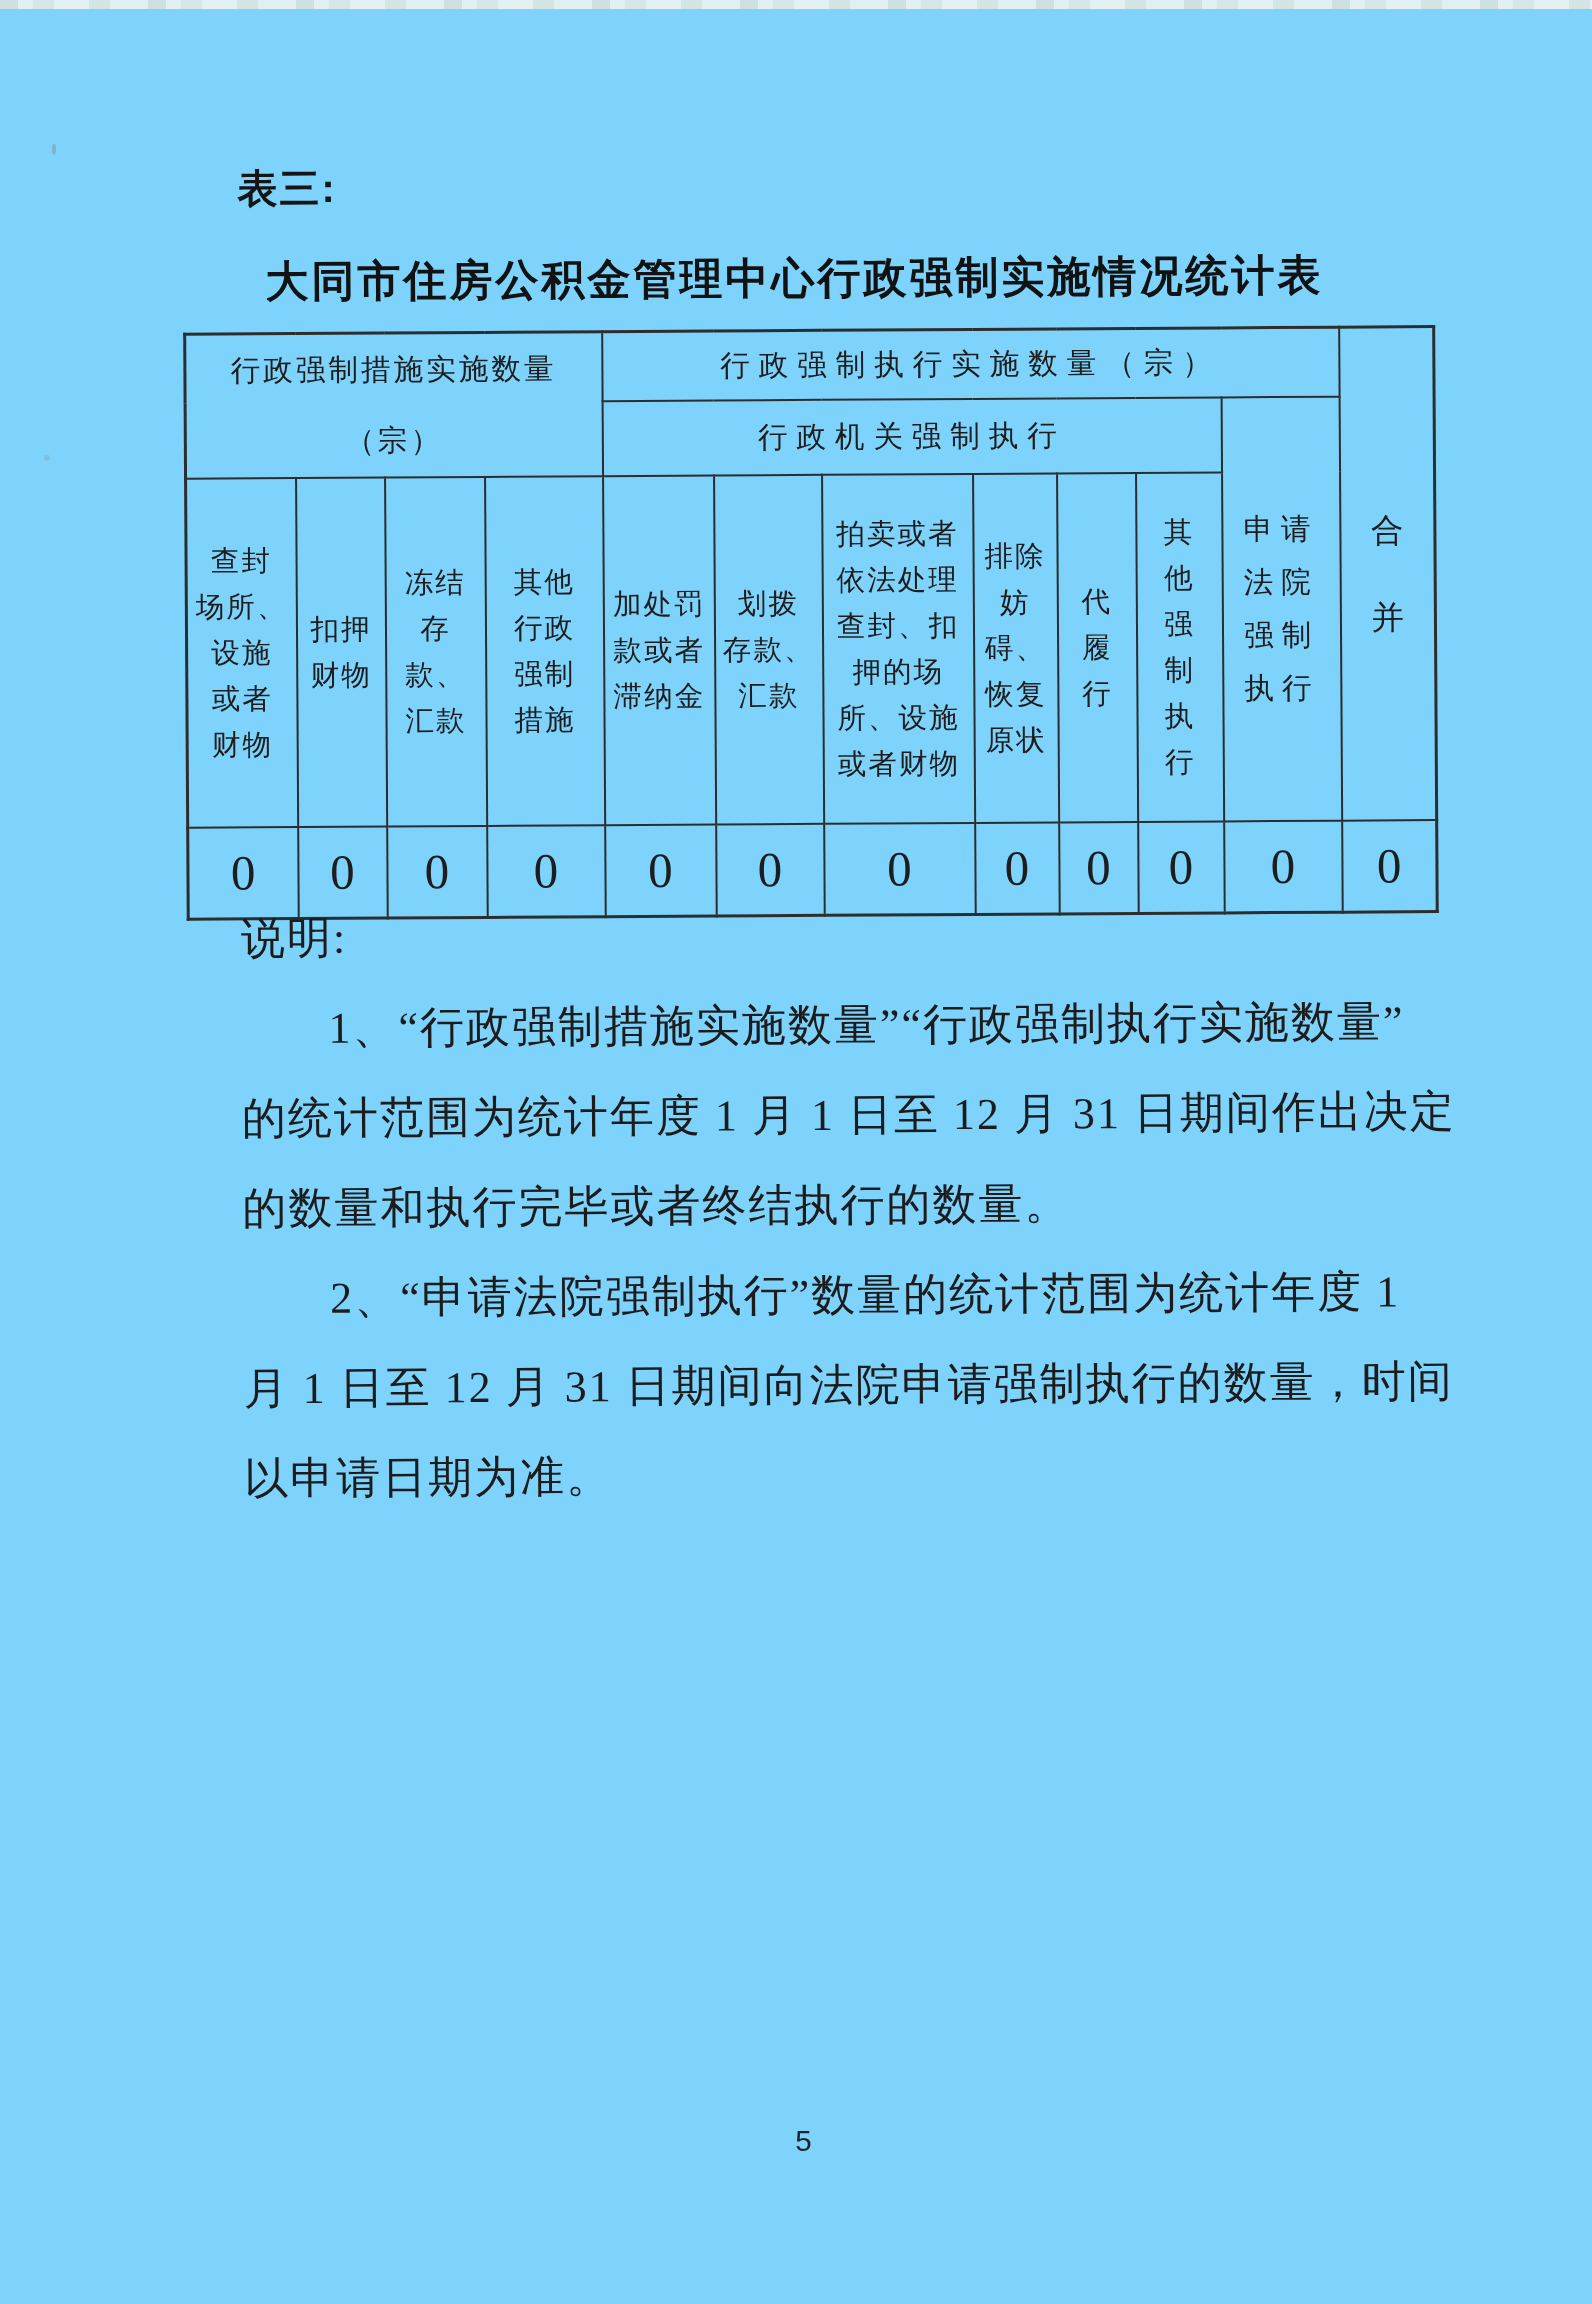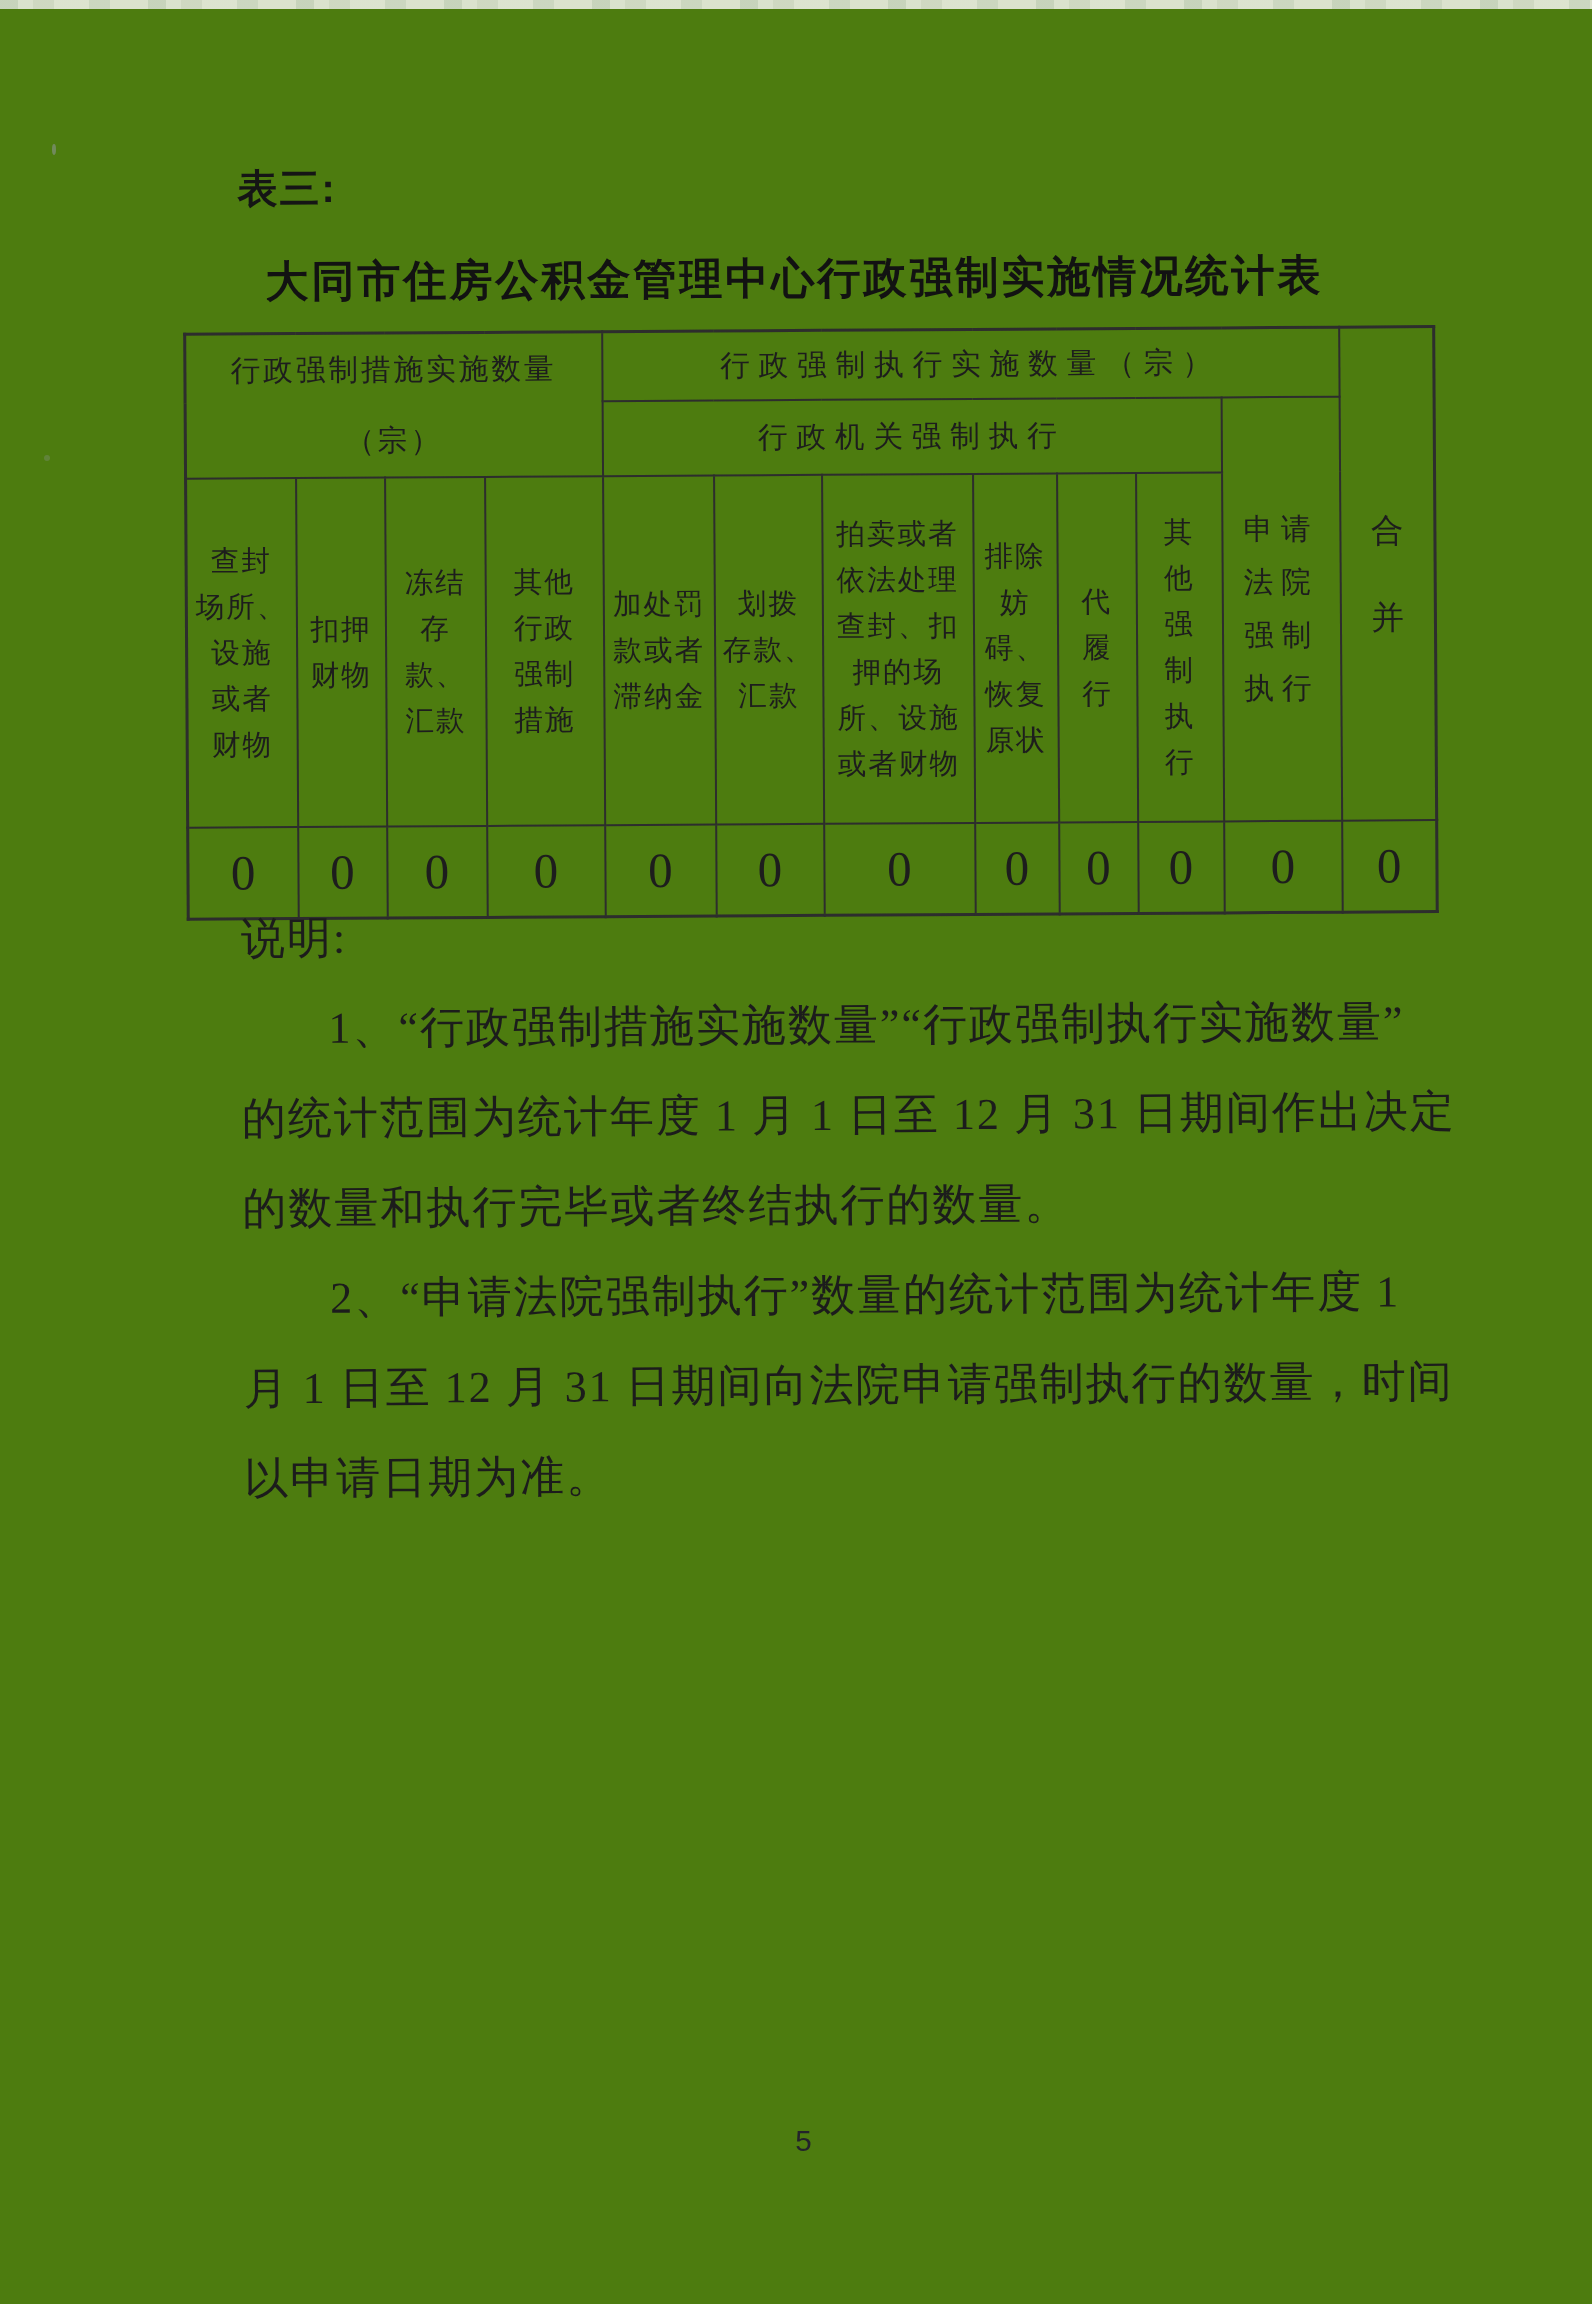--- a/index.html
+++ b/index.html
@@ -3,21 +3,21 @@
 <meta charset="utf-8">
 <style>
   html, body { margin:0; padding:0; }
   body {
     width:1593px; height:2304px; position:relative;
     background:#f6f6f2;
     font-family:"Liberation Serif","DejaVu Serif",serif;
     color:#1d1d1d;
   }
   .sheet {
-    position:absolute; inset:0; background:#4d7c0f; overflow:hidden;
+    position:absolute; inset:0; background:#7dd3fc; overflow:hidden;
   }
   .scan-noise {
     position:absolute; top:0; left:0; right:0; height:8.9px;
     background:repeating-linear-gradient(90deg,
       #dde3da 0 17.7px, #f3f4ef 17.7px 33px, #e6e9e1 33px 54px,
       #f6f6f1 54px 89px, #e2e7df 89px 110px, #f4f4ef 110px 148px);
     opacity:.85;
   }
   .speck { position:absolute; background:#8f969c; border-radius:50%; }
   .s1 { left:52px; top:144px; width:3.9px; height:10.8px; opacity:.55; }

